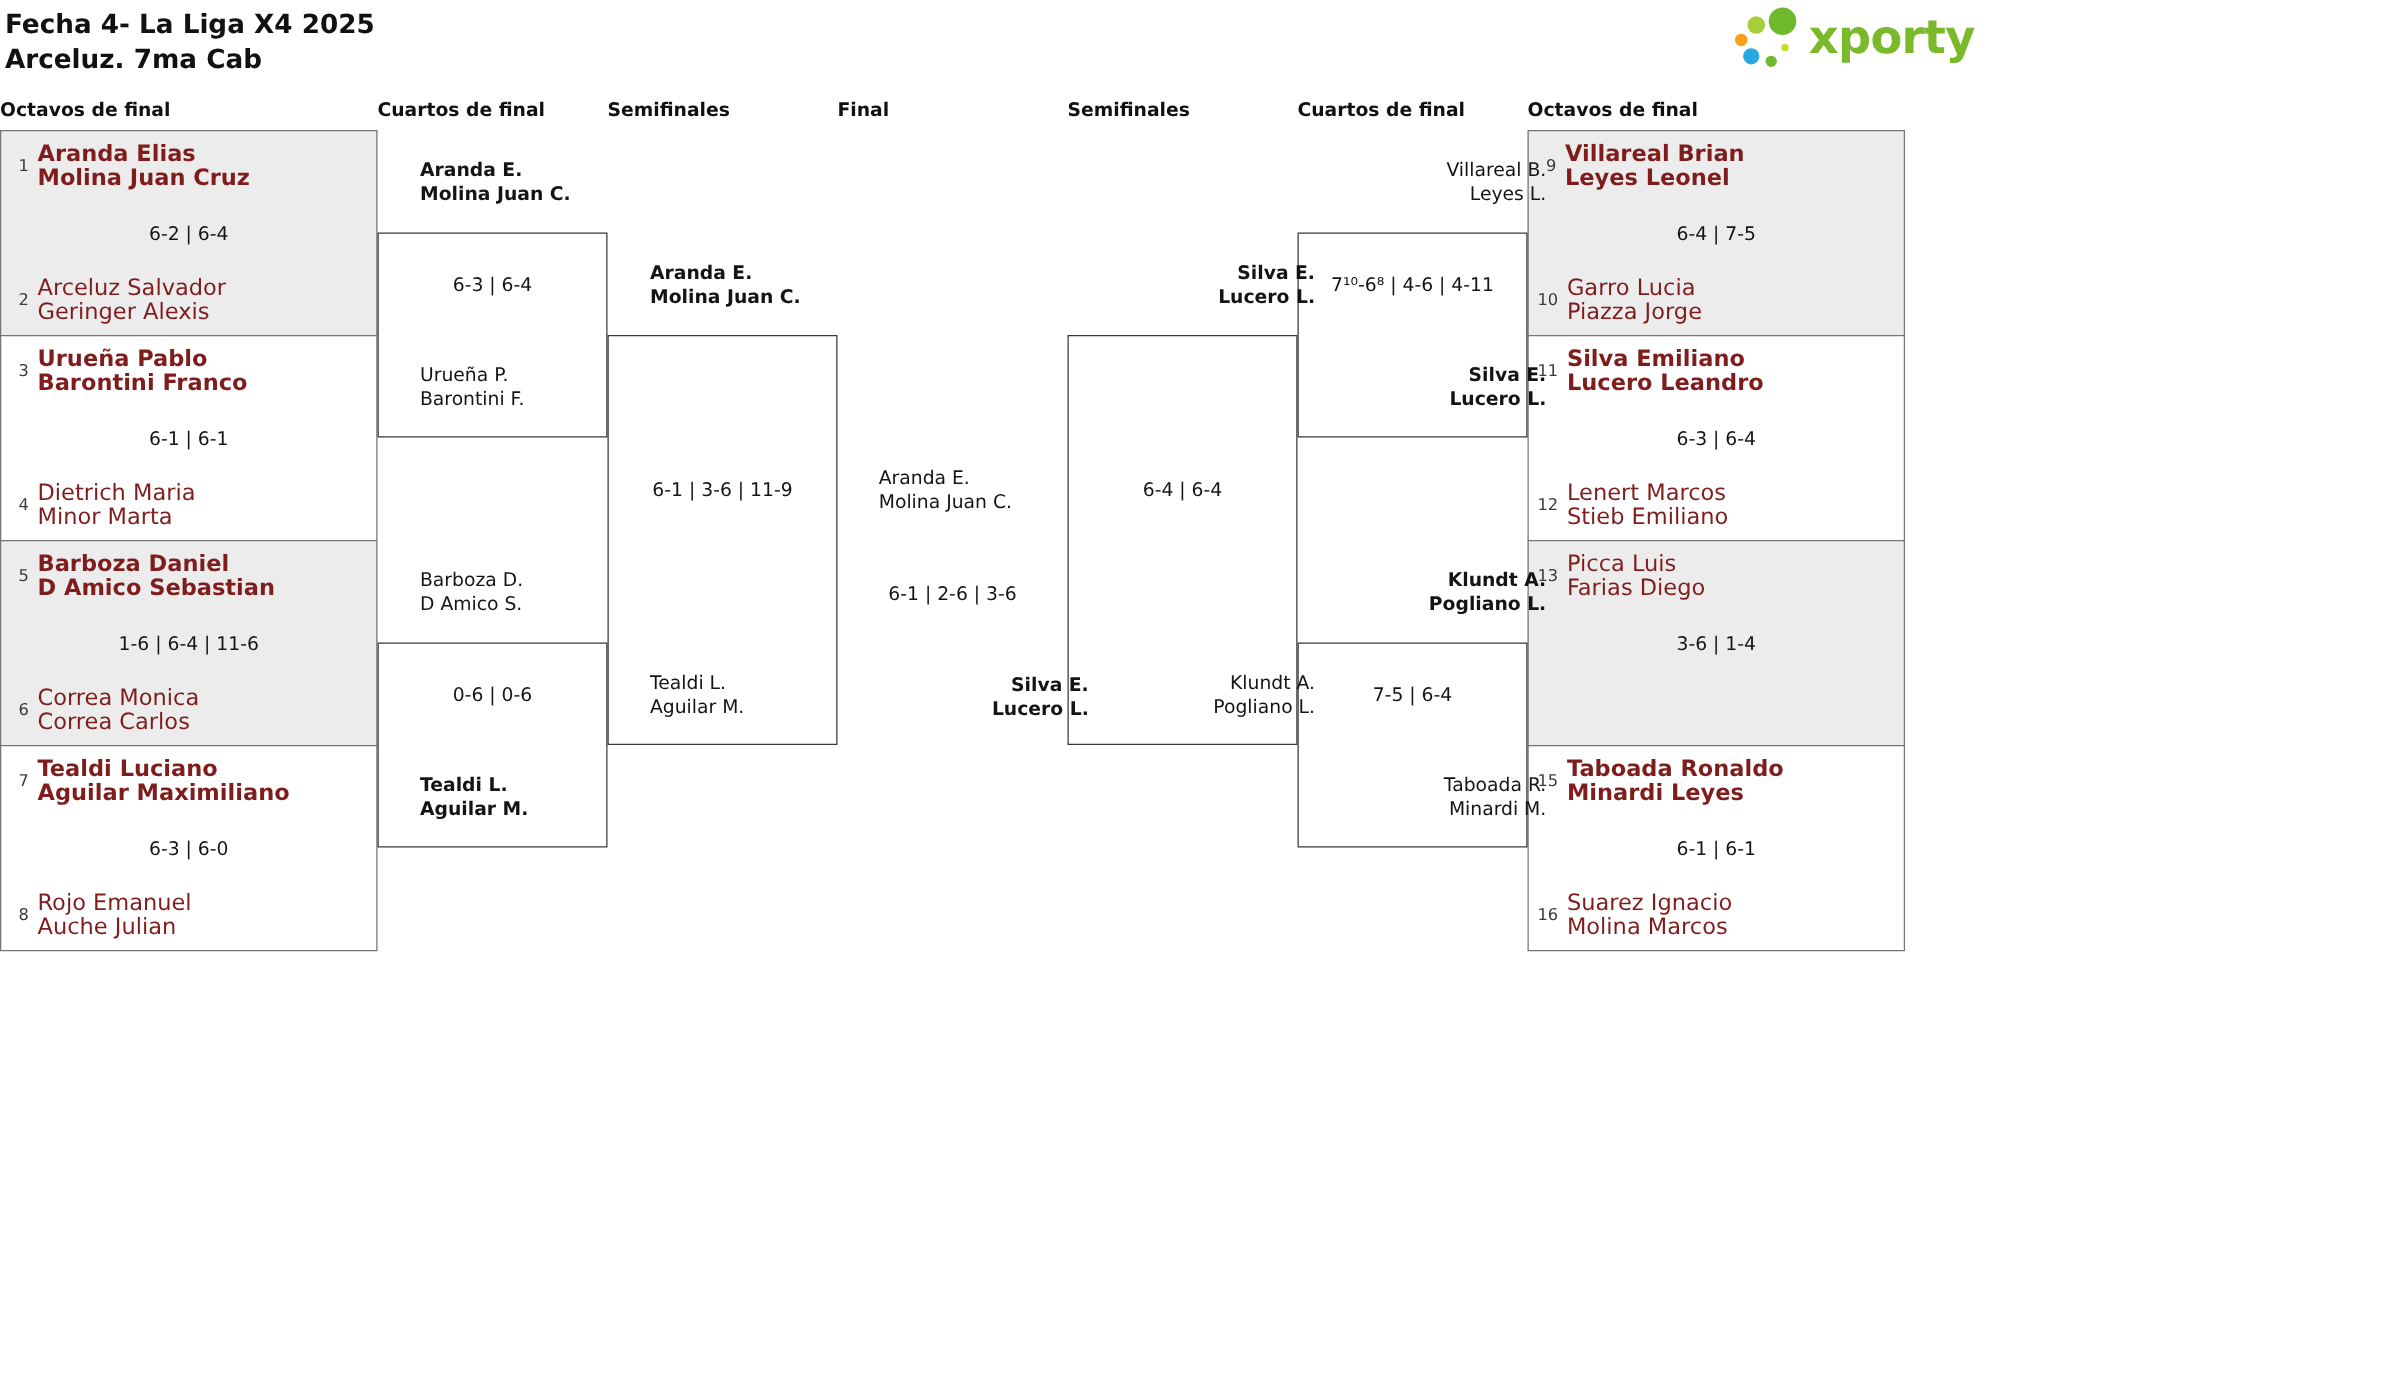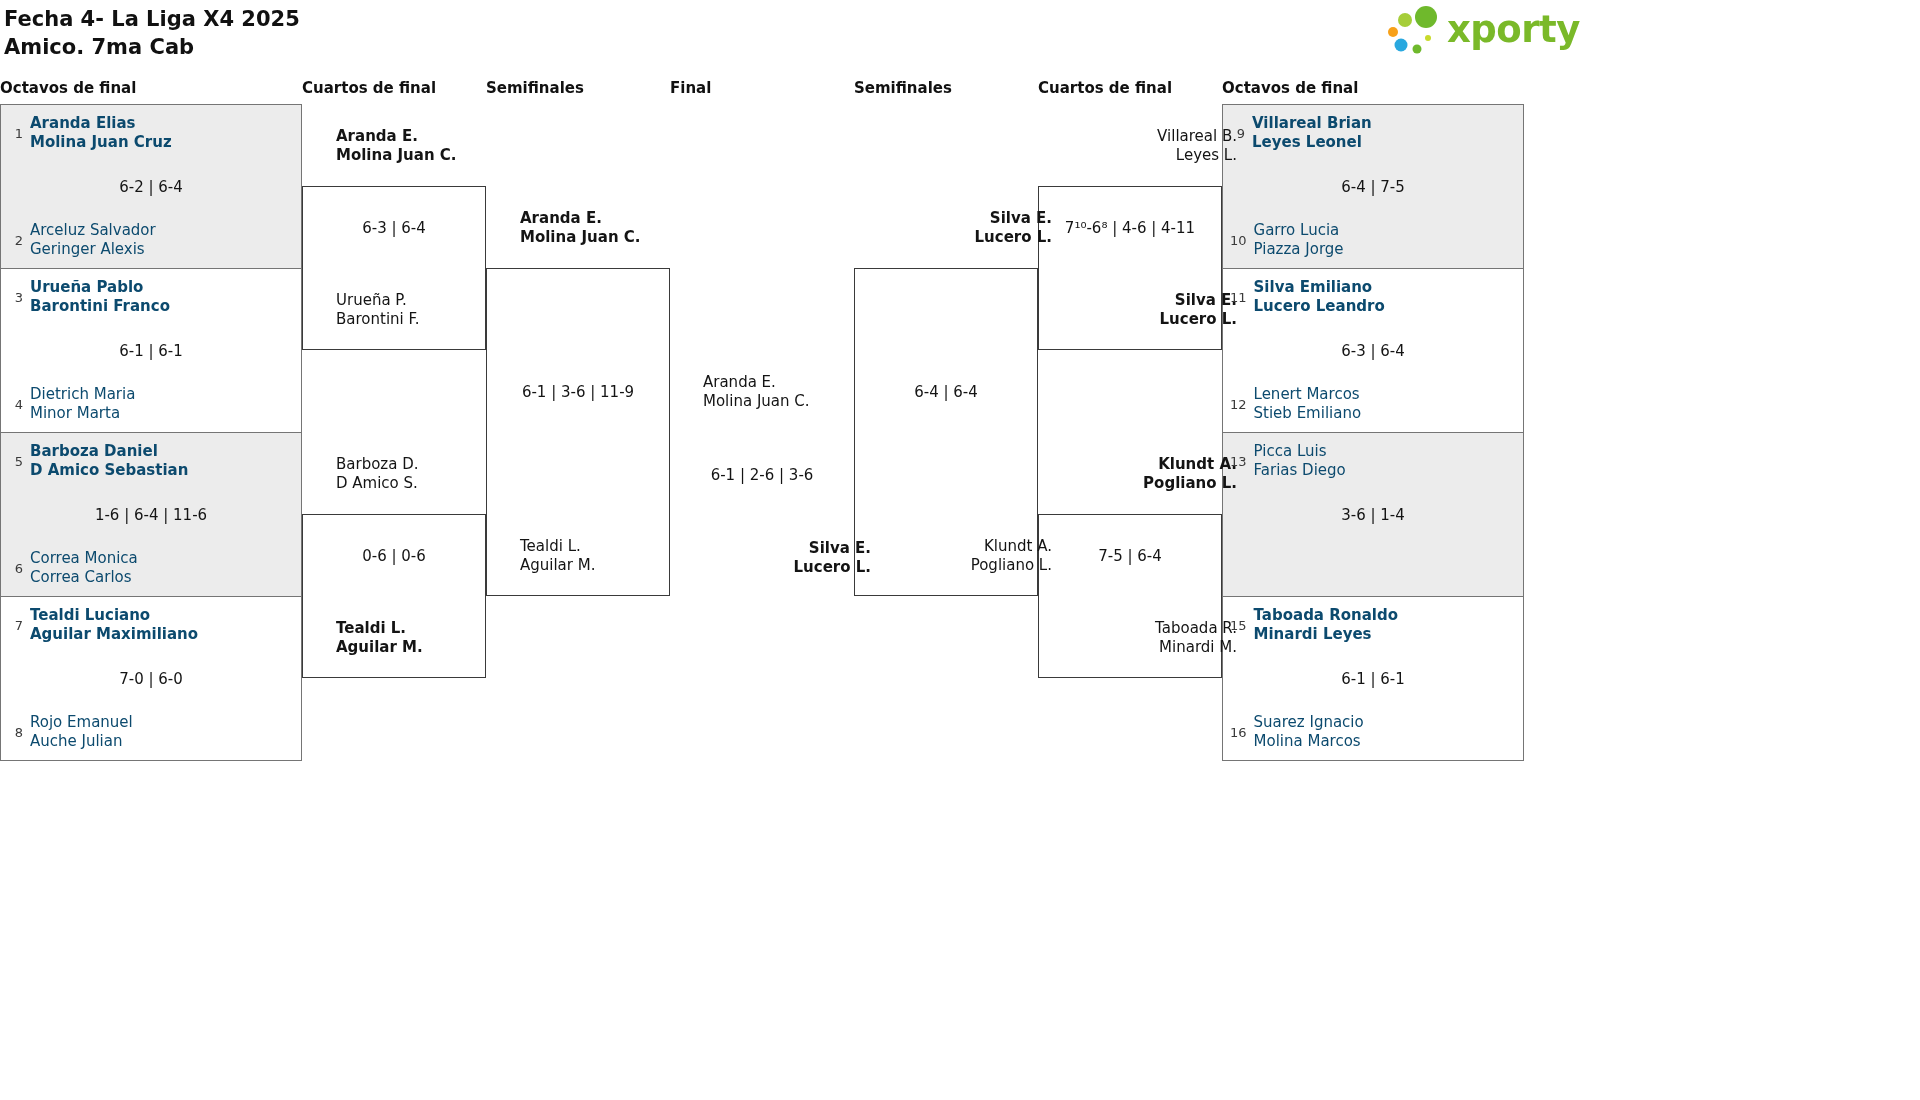--- a/index.html
+++ b/index.html
@@ -13,38 +13,38 @@
   .logo-text { font-size:37px; font-weight:800; color:#7ab929; letter-spacing:-0.5px; line-height:54px; }
 
   .roundhdr { position:absolute; top:79px; font-size:15px; font-weight:600; color:#111; }
 
   .obox { position:absolute; width:302px; height:165px; border:1px solid #757575; background:#fff; }
   .obox.gray { background:#ececec; }
   .obox .team { position:absolute; left:7px; right:7px; display:flex; align-items:center; gap:7px; }
   .obox .team.top { top:9px; }
   .obox .team.bottom { bottom:9px; }
   .seed { font-size:13px; color:#3a3a3a; min-width:15px; text-align:right; flex:0 0 auto; }
-  .names { display:flex; flex-direction:column; font-size:15px; line-height:19px; color:#0c4a6e; }
+  .names { display:flex; flex-direction:column; font-size:18px; line-height:19px; color:#7f1d1d; }
   .winner { font-weight:700; }
   .mscore { position:absolute; left:0; right:0; top:50%; transform:translateY(-50%); text-align:center; font-size:15px; color:#141414; }
 
   .rect { position:absolute; border:1px solid #3a3a3a; }
   .slot { position:absolute; font-size:15px; line-height:19px; color:#141414;margin-left:24px; }
   .slot.r { text-align:right; }
   .slot div { white-space:nowrap; }
   .fscore { position:absolute; text-align:center; font-size:15px; line-height:19px; color:#141414; }
 </style>
 </head>
 <body>
 
 <div class="canvas">
 
   <div class="title">
     <div>Fecha 4- La Liga X4 2025</div>
-    <div>Amico. 7ma Cab</div>
+    <div>Arceluz. 7ma Cab</div>
   </div>
 
   <div class="logo">
     <svg width="60" height="56" viewBox="0 0 60 56">
       <circle cx="42" cy="15" r="11" fill="#6fb92c"></circle>
       <circle cx="21" cy="18" r="7" fill="#a6ce39"></circle>
       <circle cx="9" cy="30" r="5" fill="#f7a11a"></circle>
       <circle cx="17" cy="43" r="6.5" fill="#29a8df"></circle>
       <circle cx="33" cy="47" r="4.5" fill="#6fb92c"></circle>
       <circle cx="44" cy="36" r="3" fill="#c8da2b"></circle>
@@ -115,21 +115,21 @@
   </div>
 
   <div class="obox" style="left:0;top:596px">
     <div class="team top">
       <span class="seed">7</span>
       <span class="names winner">
         <span>Tealdi Luciano</span>
         <span>Aguilar Maximiliano</span>
       </span>
     </div>
-    <div class="mscore">7-0 | 6-0</div>
+    <div class="mscore">6-3 | 6-0</div>
     <div class="team bottom">
       <span class="seed">8</span>
       <span class="names">
         <span>Rojo Emanuel</span>
         <span>Auche Julian</span>
       </span>
     </div>
   </div>
 
   <div class="obox gray" style="left:1222px;top:104px">

